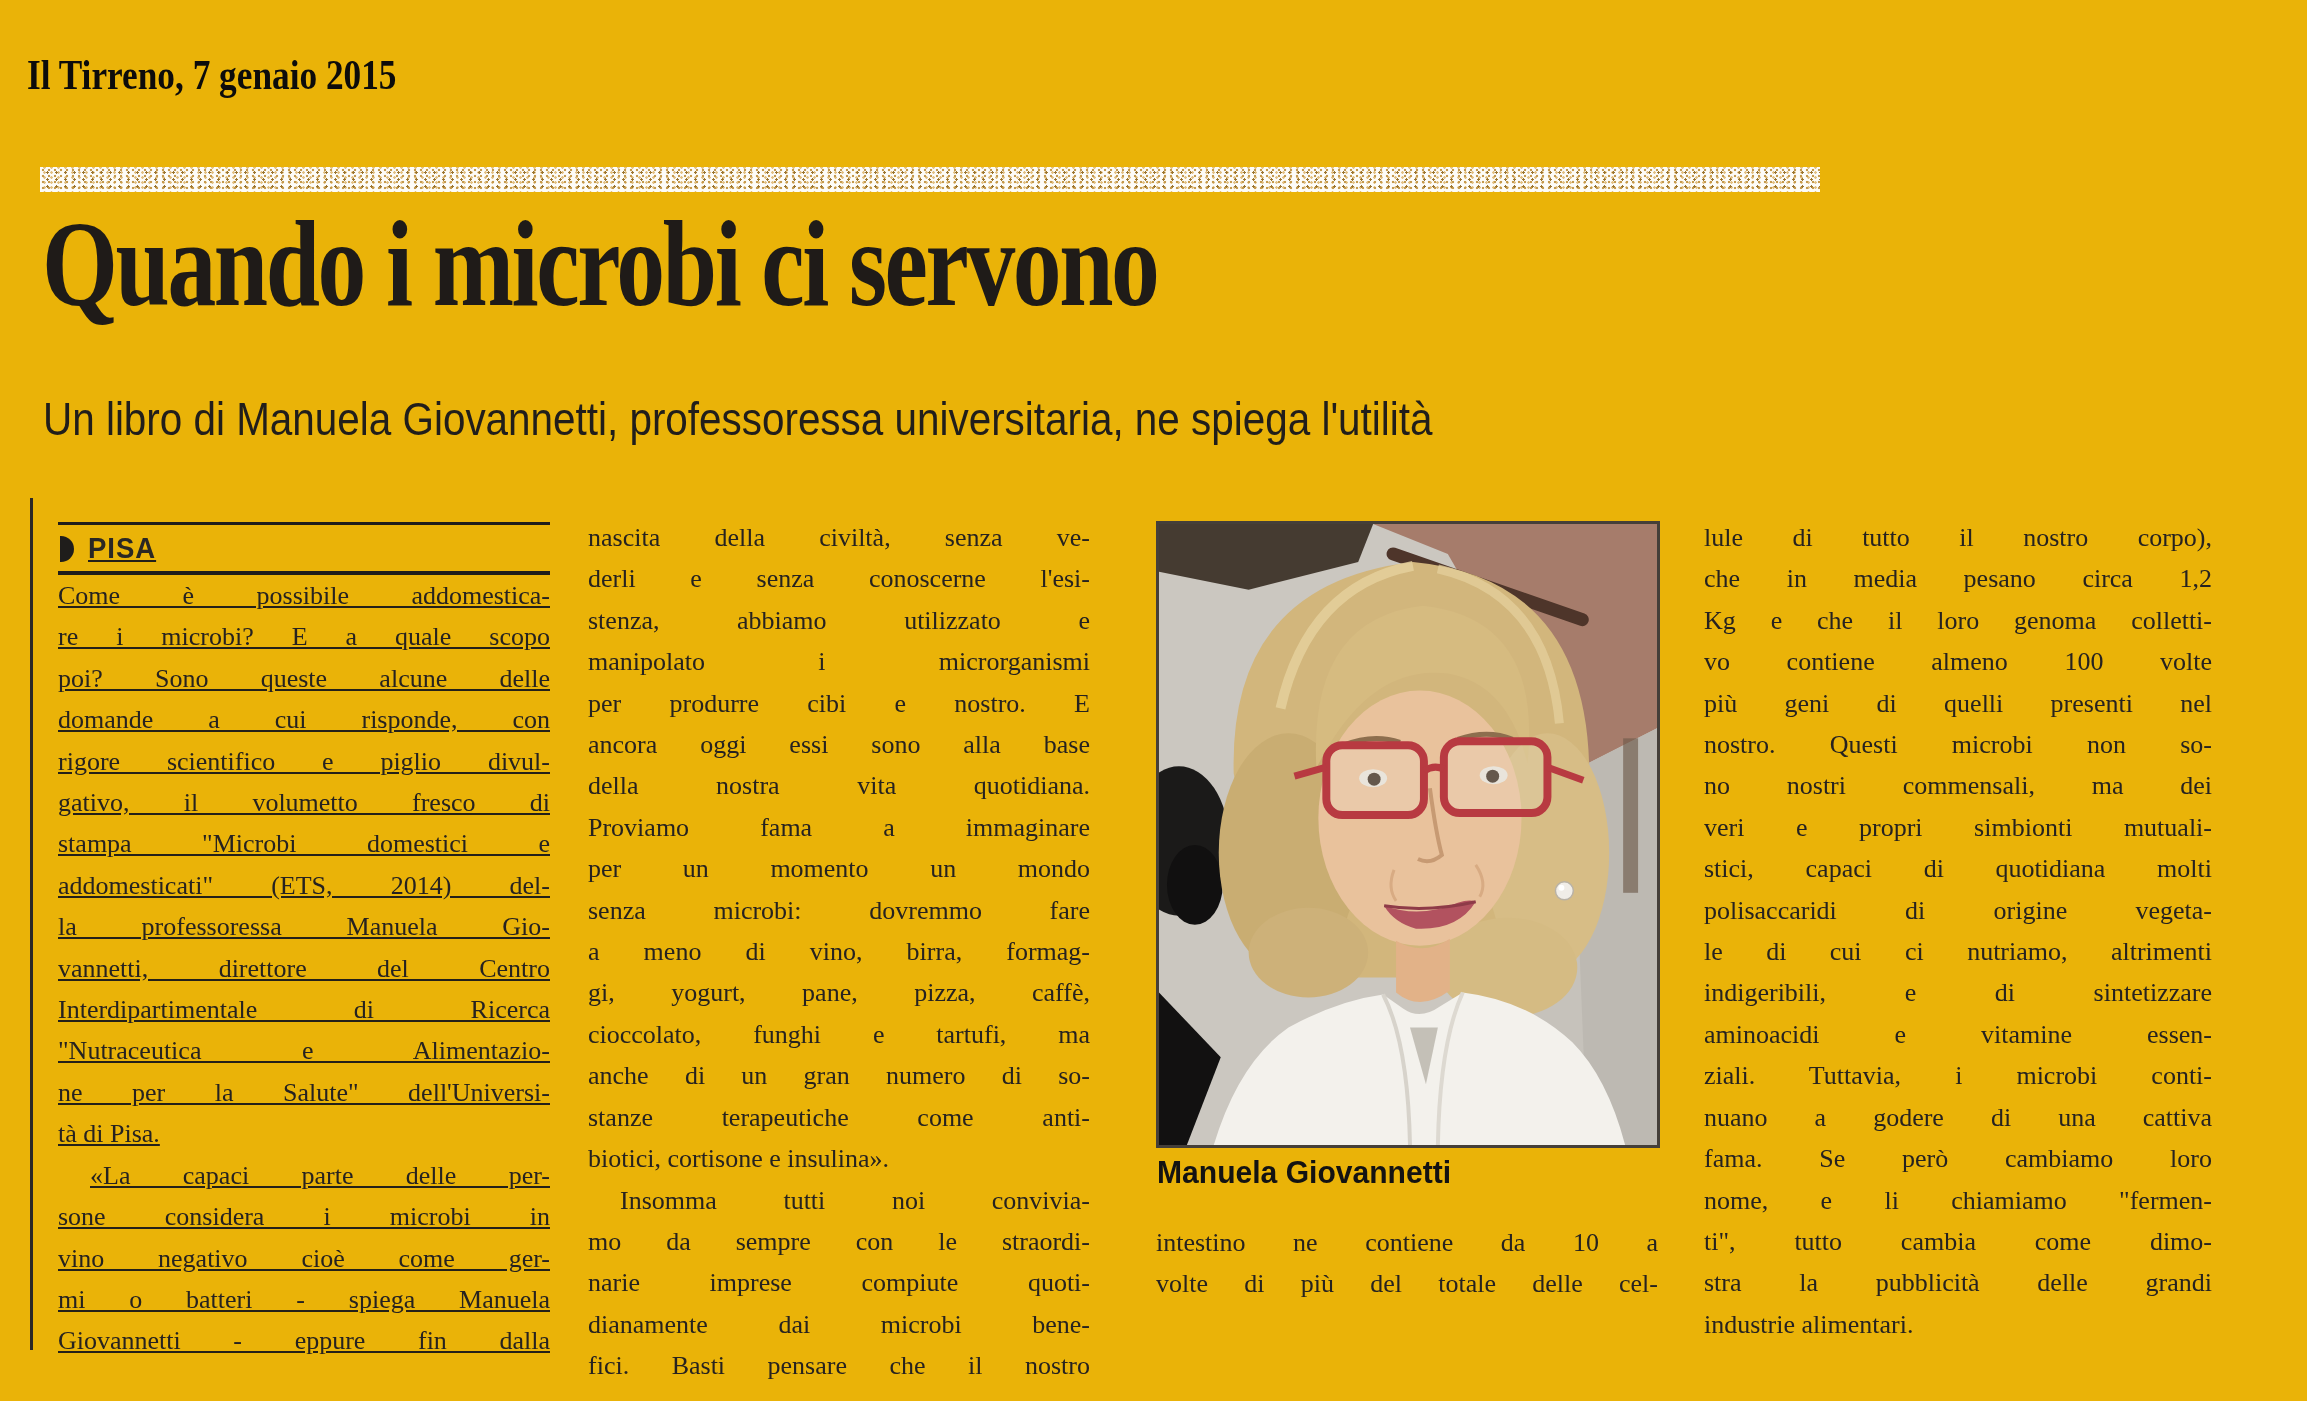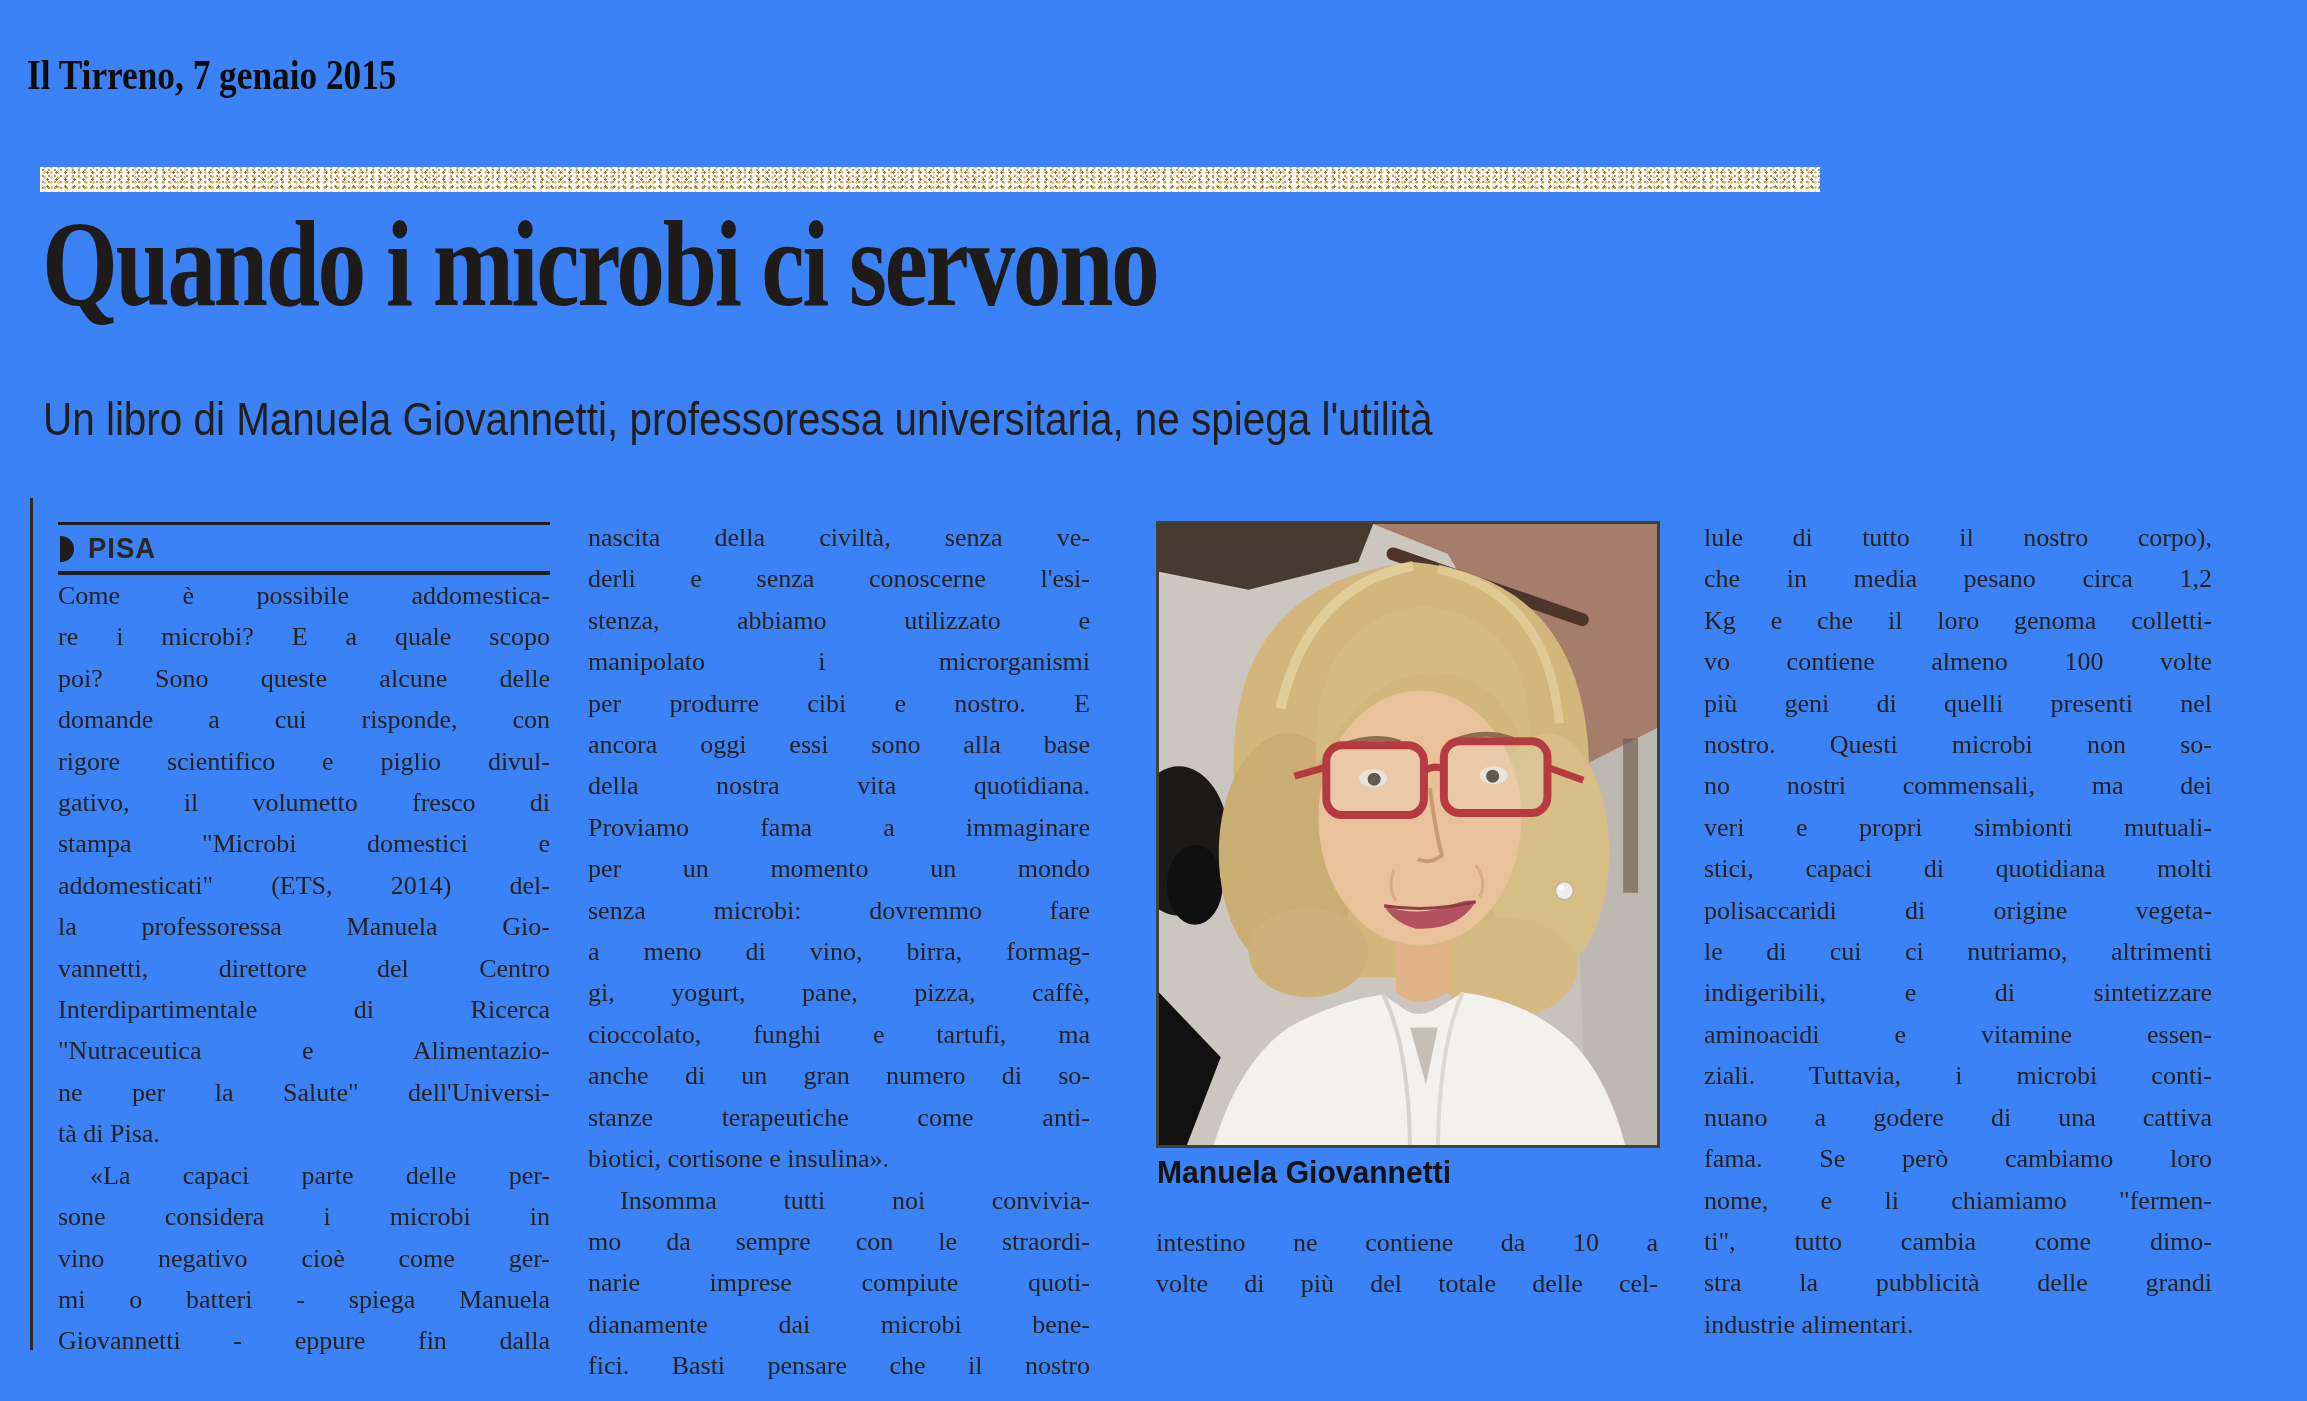--- a/index.html
+++ b/index.html
@@ -1,18 +1,18 @@
 <!DOCTYPE html>
 <html><head>
 <meta charset="utf-8">
 <style>
   html,body { margin:0; padding:0; background:#888; }
   #page {
     position:relative; width:2307px; height:1401px;
-    background:#3b82f6; overflow:hidden;
+    background:#eab308; overflow:hidden;
     font-family:"Liberation Serif", serif; color:#242019;
   }
   
   #dateline {
     position:absolute; left:27px; top:54px;
     font-family:"Liberation Serif", serif; font-weight:bold;
     font-size:42px; line-height:1; color:#0d0c0b;
     transform:scaleX(0.84); transform-origin:left top; white-space:nowrap;
   }
   
@@ -36,21 +36,21 @@
     position:absolute; left:43px; top:392px;
     font-family:"Liberation Sans", sans-serif; font-weight:500;
     font-size:47px; line-height:1.15; color:#211e1b;
     transform:scaleX(0.86); transform-origin:left top; white-space:nowrap;
   }
   #leftrule {
     position:absolute; left:30px; top:498px; width:3px; height:852px;
     background:#2c2926;
   }
   .col { position:absolute; }
-  #col1 { left:58px;  top:522px; width:492px; }
+  #col1 { left:58px;  top:522px; width:492px;text-decoration:underline; }
   #col2 { left:588px; top:517px; width:502px; }
   #col4 { left:1704px; top:517px; width:508px; }
   #col3text { left:1156px; top:1222px; width:502px; }
 
   .krule  { width:100%; background:#1f1d1b; }
   .krule.top { height:3px; }
   .krule.bot { height:4px; }
   .kicker-row { display:flex; align-items:center; gap:14px; padding:9px 0 8px 2px; }
   .kicker-bullet {
     width:14px; height:26px; background:#1f1d1b;

